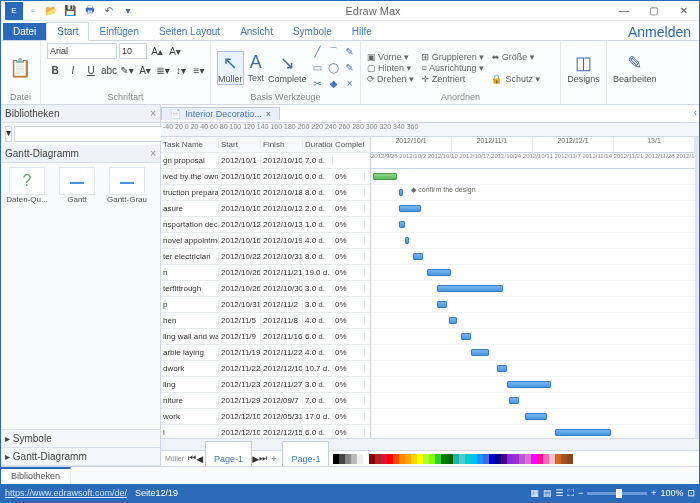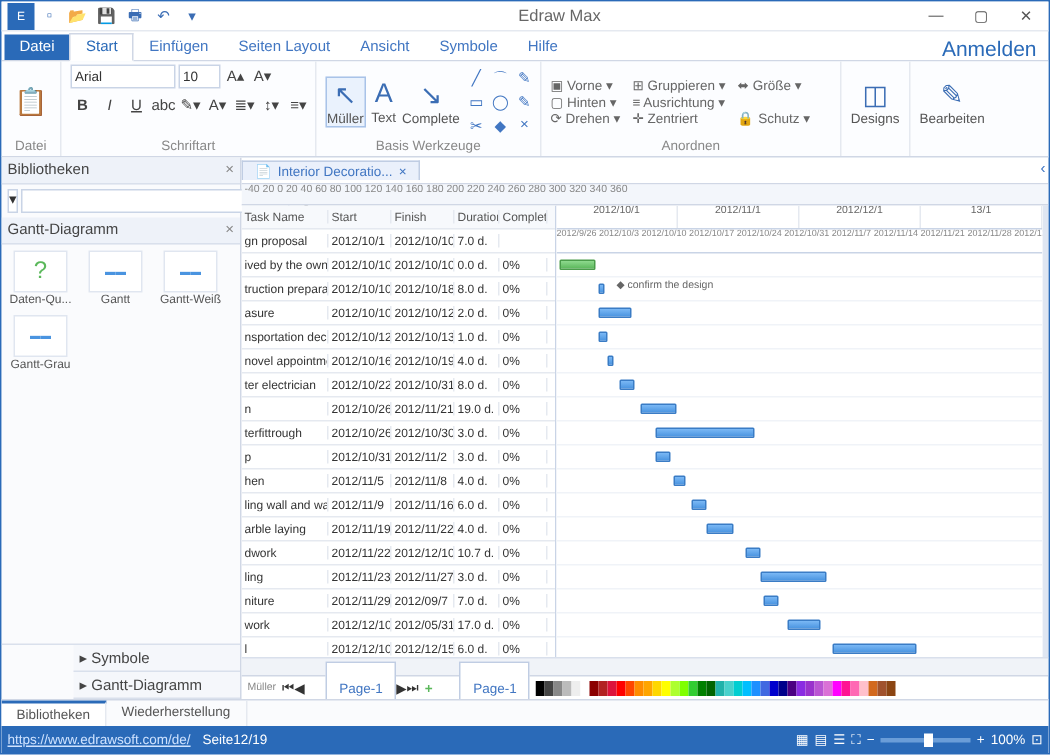--- a/index.html
+++ b/index.html
@@ -31,21 +31,21 @@
 .main { flex: 1; display: flex; overflow: hidden; }
 .sidebar { width: 160px; border-right: 1px solid #d0d7e5; display: flex; flex-direction: column; background: #fafbfd; }
 .panelhdr { height: 18px; background: #eef2f9; border-bottom: 1px solid #d9e0ec; display: flex; align-items: center; padding: 0 4px; font-size: 10px; color: #444; justify-content: space-between; }
 .panelhdr .x { color: #888; }
 .libsearch { height: 22px; display: flex; align-items: center; padding: 2px 4px; gap: 2px; }
 .libsearch .sq { width: 18px; height: 16px; border: 1px solid #c9d4e6; background: #fff; }
 .libsearch .srch { flex: 1; height: 16px; border: 1px solid #c9d4e6; }
 .shapes { flex: 1; padding: 4px; display: flex; flex-wrap: wrap; gap: 6px; align-content: flex-start; }
 .shape { width: 44px; display: flex; flex-direction: column; align-items: center; font-size: 8px; color: #555; text-align: center; }
 .shape .thumb { width: 36px; height: 28px; border: 1px solid #e0e6f0; background: #fff; display: flex; align-items: center; justify-content: center; font-size: 16px; color: #5bb85b; }
-.sidefoot { border-top: 1px solid #d9e0ec; padding-left: 48px; }
+.sidefoot { border-top: 1px solid #d9e0ec; }
 .sidefoot .panelhdr { background: #f5f7fb; }
 .canvas { flex: 1; display: flex; flex-direction: column; overflow: hidden; position: relative; }
 .doctab { height: 18px; display: flex; align-items: center; border-bottom: 1px solid #d0d7e5; }
 .dt { background: #eaf0fb; border: 1px solid #c0cde3; border-bottom: none; padding: 1px 8px; font-size: 9px; color: #4176c2; display: flex; align-items: center; gap: 4px; }
 .ruler { height: 14px; background: #f3f6fb; border-bottom: 1px solid #d0d7e5; font-size: 7px; color: #888; padding-left: 2px; white-space: nowrap; overflow: hidden; }
 .gantt { flex: 1; display: flex; overflow: hidden; border-right: 4px solid #dfe6f2; }
 .gtable { width: 210px; border-right: 1px solid #c9d4e6; overflow: hidden; background: #fff; }
 .ghead, .grow { display: flex; border-bottom: 1px solid #e5e9f0; height: 16px; font-size: 8px; align-items: center; }
 .ghead { background: #f7f9fc; font-weight: 500; color: #555; }
 .gc { border-right: 1px solid #e5e9f0; padding: 0 2px; overflow: hidden; white-space: nowrap; }
@@ -54,21 +54,21 @@
 .gtime { height: 16px; display: flex; border-bottom: 1px solid #c9d4e6; font-size: 7px; color: #666; }
 .gtime .m { flex: 1; border-right: 1px solid #e5e9f0; text-align: center; }
 .gtime2 { height: 16px; border-bottom: 1px solid #c9d4e6; font-size: 6px; color: #888; white-space: nowrap; overflow: hidden; }
 .gbars { position: relative; }
 .gbarrow { height: 16px; border-bottom: 1px solid #f0f3f8; position: relative; }
 .gbar { position: absolute; top: 4px; height: 7px; background: linear-gradient(#7ab8f5, #4a94e0); border: 1px solid #3a7cc5; border-radius: 1px; }
 .gbar.prog { background: linear-gradient(#8ed98e, #5bb85b); border-color: #4a9c4a; }
 .gbarrow .lbl { position: absolute; top: 1px; font-size: 7px; color: #666; }
 .hscroll { height: 12px; background: #f0f3f8; border-top: 1px solid #d9e0ec; }
 .pagebar { height: 16px; display: flex; align-items: center; border-top: 1px solid #d0d7e5; font-size: 9px; }
-.pagebar .pgtab { background: #fff; border: 1px solid #c0cde3; padding: 12px 8px; color: #4176c2; margin-left: 14px; }
+.pagebar .pgtab { background: #fff; border: 1px solid #c0cde3; padding: 12px 8px; color: #4176c2; margin-left: 2px; }
 .pagebar .plus { color: #5bb85b; padding: 0 4px; font-weight: bold; }
 .palette { flex: 1; height: 10px; display: flex; margin-left: 4px; overflow: hidden; }
 .palette i { width: 6px; height: 10px; }
 .bottomtabs { height: 18px; display: flex; border-top: 1px solid #d0d7e5; background: #fafbfd; }
 .btab { padding: 2px 10px; font-size: 9px; color: #555; border-right: 1px solid #e5e9f0; }
 .btab.active { background: #fff; border-top: 2px solid #2a6ab8; }
 .statusbar { height: 18px; background: #2a6ab8; color: #fff; display: flex; align-items: center; font-size: 9px; padding: 0 4px; gap: 8px; }
 .statusbar a { color: #cfe3ff; text-decoration: underline; }
 .statusbar .sright { margin-left: auto; display: flex; align-items: center; gap: 4px; }
 .zslider { width: 60px; height: 3px; background: #6a9dd8; position: relative; }
@@ -230,26 +230,20 @@
     <div class="shapes" id="shapes">
         <div class="shape">
           <div class="thumb">?</div>
           <span>Daten-Qu...</span>
         </div>
         <div class="shape">
           <div class="thumb">
             <span style="font-size:7px;color:#4a94e0">▬▬</span>
           </div>
           <span>Gantt</span>
-        </div>
-        <div class="shape">
-          <div class="thumb">
-            <span style="font-size:7px;color:#4a94e0">▬▬</span>
-          </div>
-          <span>Gantt-Weiß</span>
         </div>
         <div class="shape">
           <div class="thumb">
             <span style="font-size:7px;color:#4a94e0">▬▬</span>
           </div>
           <span>Gantt-Grau</span>
         </div>
       </div>
     <div class="sidefoot">
       <div class="panelhdr">
@@ -520,21 +514,20 @@
           <i style="background: rgb(210, 105, 30);"></i>
           <i style="background: rgb(160, 82, 45);"></i>
           <i style="background: rgb(139, 69, 19);"></i>
         </div>
     </div>
   </div>
 </div>
 
 <div class="bottomtabs">
   <div class="btab active">Bibliotheken</div>
-  <div class="btab">Wiederherstellung</div>
 </div>
 
 <div class="statusbar">
   <a>https://www.edrawsoft.com/de/</a>
   <span>Seite12/19</span>
   <div class="sright">
     <span>▦</span>
     <span>▤</span>
     <span>☰</span>
     <span>⛶</span>

